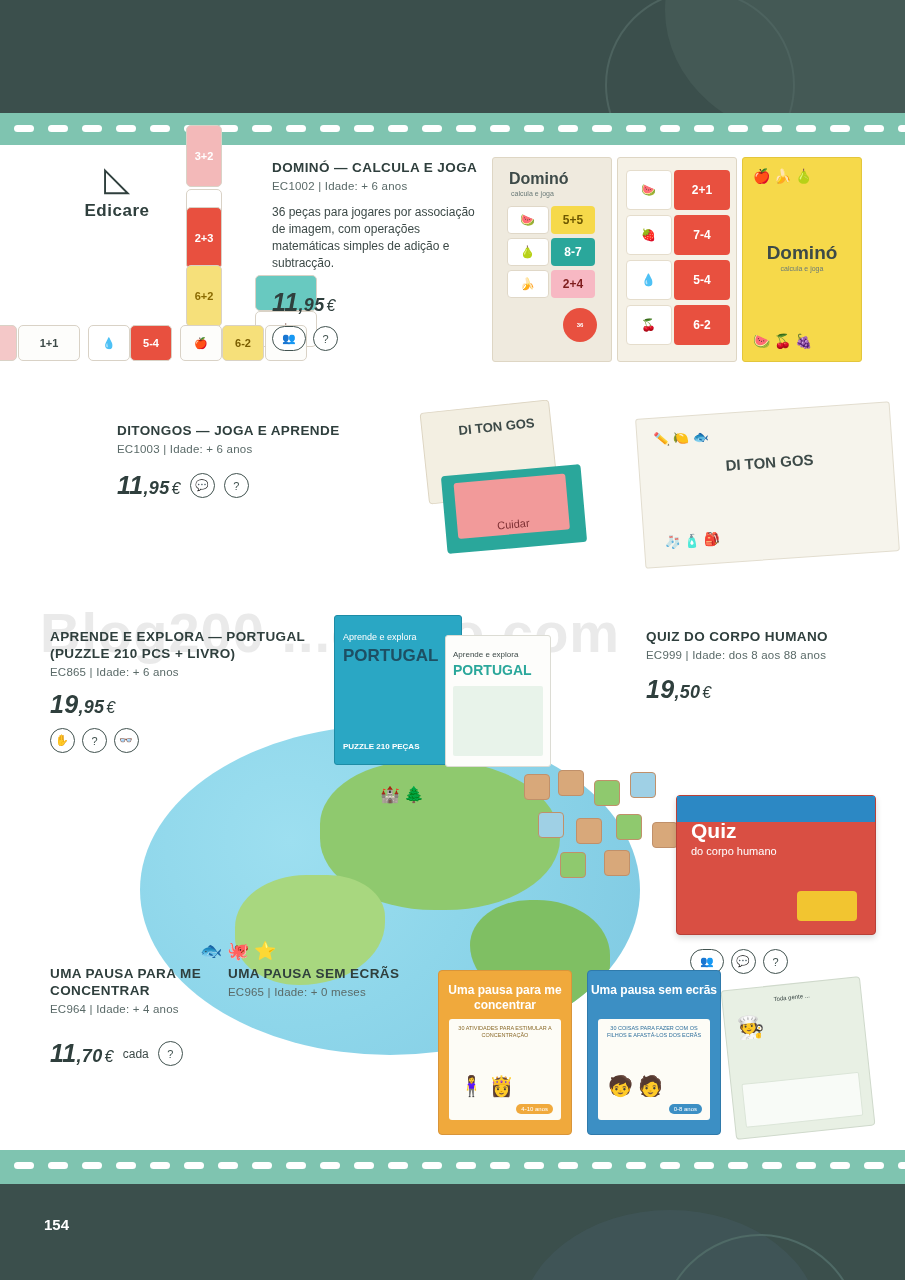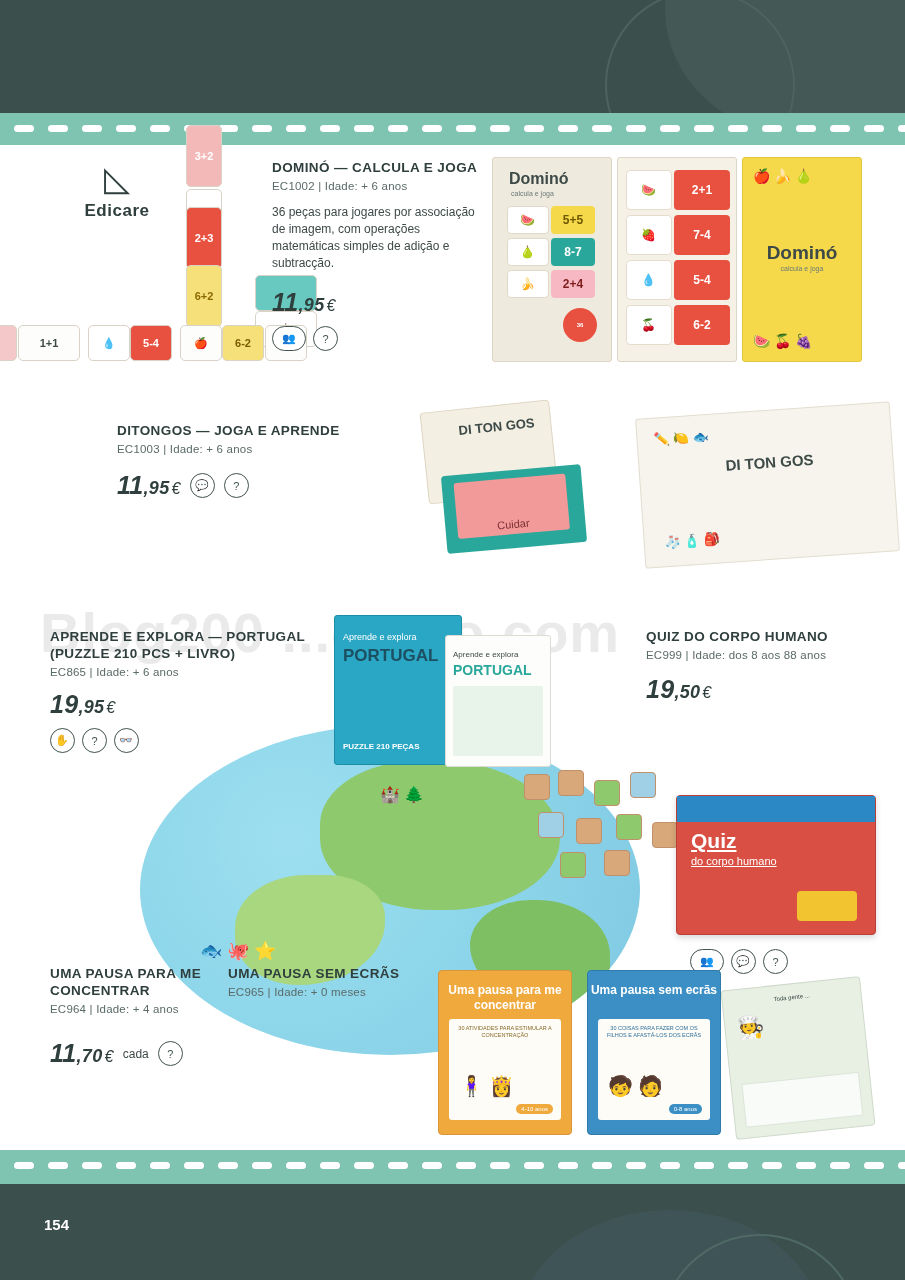--- a/index.html
+++ b/index.html
@@ -131,21 +131,21 @@
   .puzzle-scatter { position:absolute; left:520px; top:625px; width:180px; height:110px; }
   .pz { position:absolute; width:26px; height:26px; background:#d8a87a; border:1px solid #c0906a; border-radius:4px; }
 
   
   .quiz {
     position:absolute; left:676px; top:650px; width:200px; height:140px;
     background:#d94f43; border-radius:4px; border:1px solid #b94037;
     box-shadow:0 3px 6px rgba(0,0,0,.15);
   }
   .quiz .q-top { position:absolute; left:0; top:0; width:100%; height:26px; background:#2c88c4; }
-  .quiz .q-txt { position:absolute; left:14px; top:34px; color:#fff; font-size:21px; font-weight:bold; line-height:21px;text-decoration:underline; }
+  .quiz .q-txt { position:absolute; left:14px; top:24px; color:#fff; font-size:21px; font-weight:bold; line-height:21px; }
   .quiz .q-txt small { display:block; font-size:11px; font-weight:normal; }
   .quiz .q-yellow { position:absolute; left:120px; top:95px; width:60px; height:30px; background:#f2c530; border-radius:4px; }
 
   
   .pa1 { left:438px; top:825px; width:134px; height:165px; background:#f0a93c; border:1px solid #d9953a; border-radius:4px; }
   .pa2 { left:587px; top:825px; width:134px; height:165px; background:#3c8fc4; border:1px solid #2f7aab; border-radius:4px; }
   .pa3 { left:728px; top:838px; width:140px; height:150px; background:#e8f0e4; border:1px solid #cfd9cb; border-radius:4px; transform:rotate(-6deg); }
   .pa-title { position:absolute; left:0; right:0; top:12px; text-align:center; color:#fff; font-size:12px; font-weight:bold; line-height:15px; }
   .pa-inner { position:absolute; left:10px; right:10px; top:48px; bottom:14px; background:#fdfcf6; border-radius:3px; }
 

